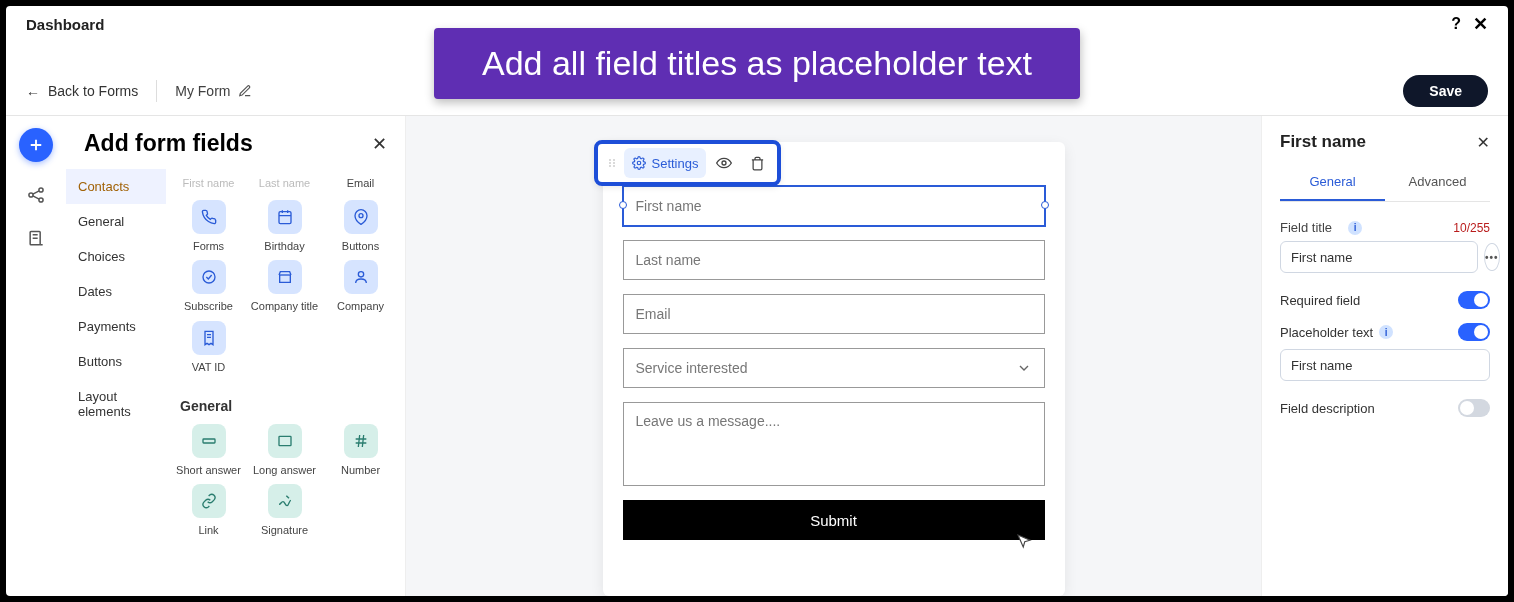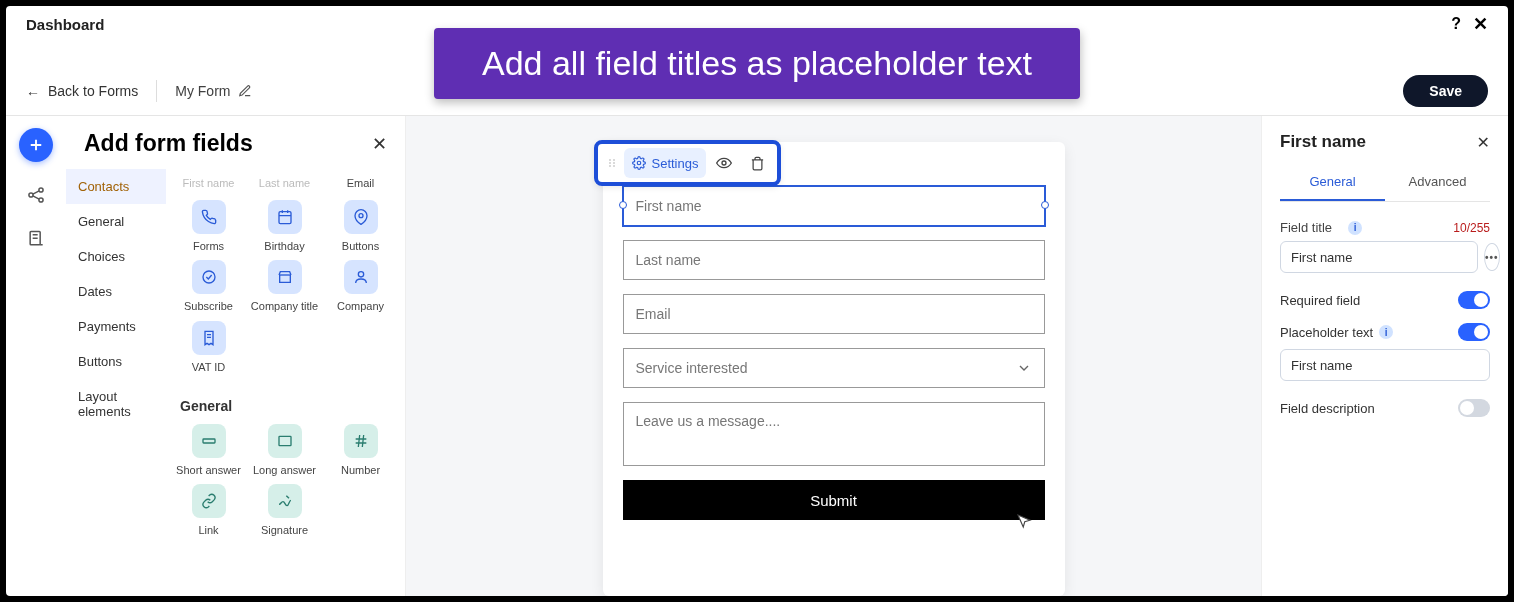--- a/index.html
+++ b/index.html
@@ -58,21 +58,21 @@
   .tb-item { height:30px; display:flex; align-items:center; justify-content:center; border-radius:6px; cursor:pointer; padding:0 8px; color:#444; }
   .tb-drag { padding:0 4px; cursor:grab; color:#aaa; }
   .tb-settings { background:#e8f0ff; color:#2a5bd7; gap:6px; font-size:13px; }
   .form-card { width:462px; background:#fff; border-radius:6px; padding:44px 20px 24px; box-shadow:0 4px 14px rgba(0,0,0,.08); position:relative; }
   .form-field { width:100%; height:40px; border:1px solid #999; margin-bottom:14px; padding:0 12px; font-size:14px; color:#777; display:flex; align-items:center; background:#fff; }
   .form-field.selected { border:1px solid #2a5bd7; outline:1px solid #2a5bd7; }
   .sel-handle { position:absolute; width:8px; height:8px; background:#fff; border:1.5px solid #2a5bd7; border-radius:50%; }
   .sel-handle.left { left:16px; top:59px; }
   .sel-handle.right { right:16px; top:59px; }
   .form-select { justify-content:space-between;gap:15px; }
-  .form-textarea { height:64px; align-items:flex-start; padding-top:10px; }
+  .form-textarea { height:84px; align-items:flex-start; padding-top:10px; }
   .submit-btn { width:100%; height:40px; background:#000; color:#fff; font-size:15px; display:flex; align-items:center; justify-content:center; cursor:pointer; position:relative; margin-top:6px; }
   .cursor-icon { position:absolute; right:12px; bottom:-10px; }
 
   
   .rpanel { position:absolute; top:110px; right:0; width:247px; bottom:0; border-left:1px solid #eee; background:#fff; padding:16px 18px 0; }
   .rpanel-head { display:flex; align-items:center; justify-content:space-between; margin-bottom:14px; }
   .rpanel-head h3 { font-size:17px; font-weight:700; color:#222; }
   .rpanel-close { font-size:16px; cursor:pointer; color:#333; }
   .tabs { display:flex; border-bottom:1px solid #e5e5e5; margin-bottom:18px; }
   .tab { flex:1; text-align:center; padding:8px 0 10px; font-size:13px; color:#555; cursor:pointer; }

